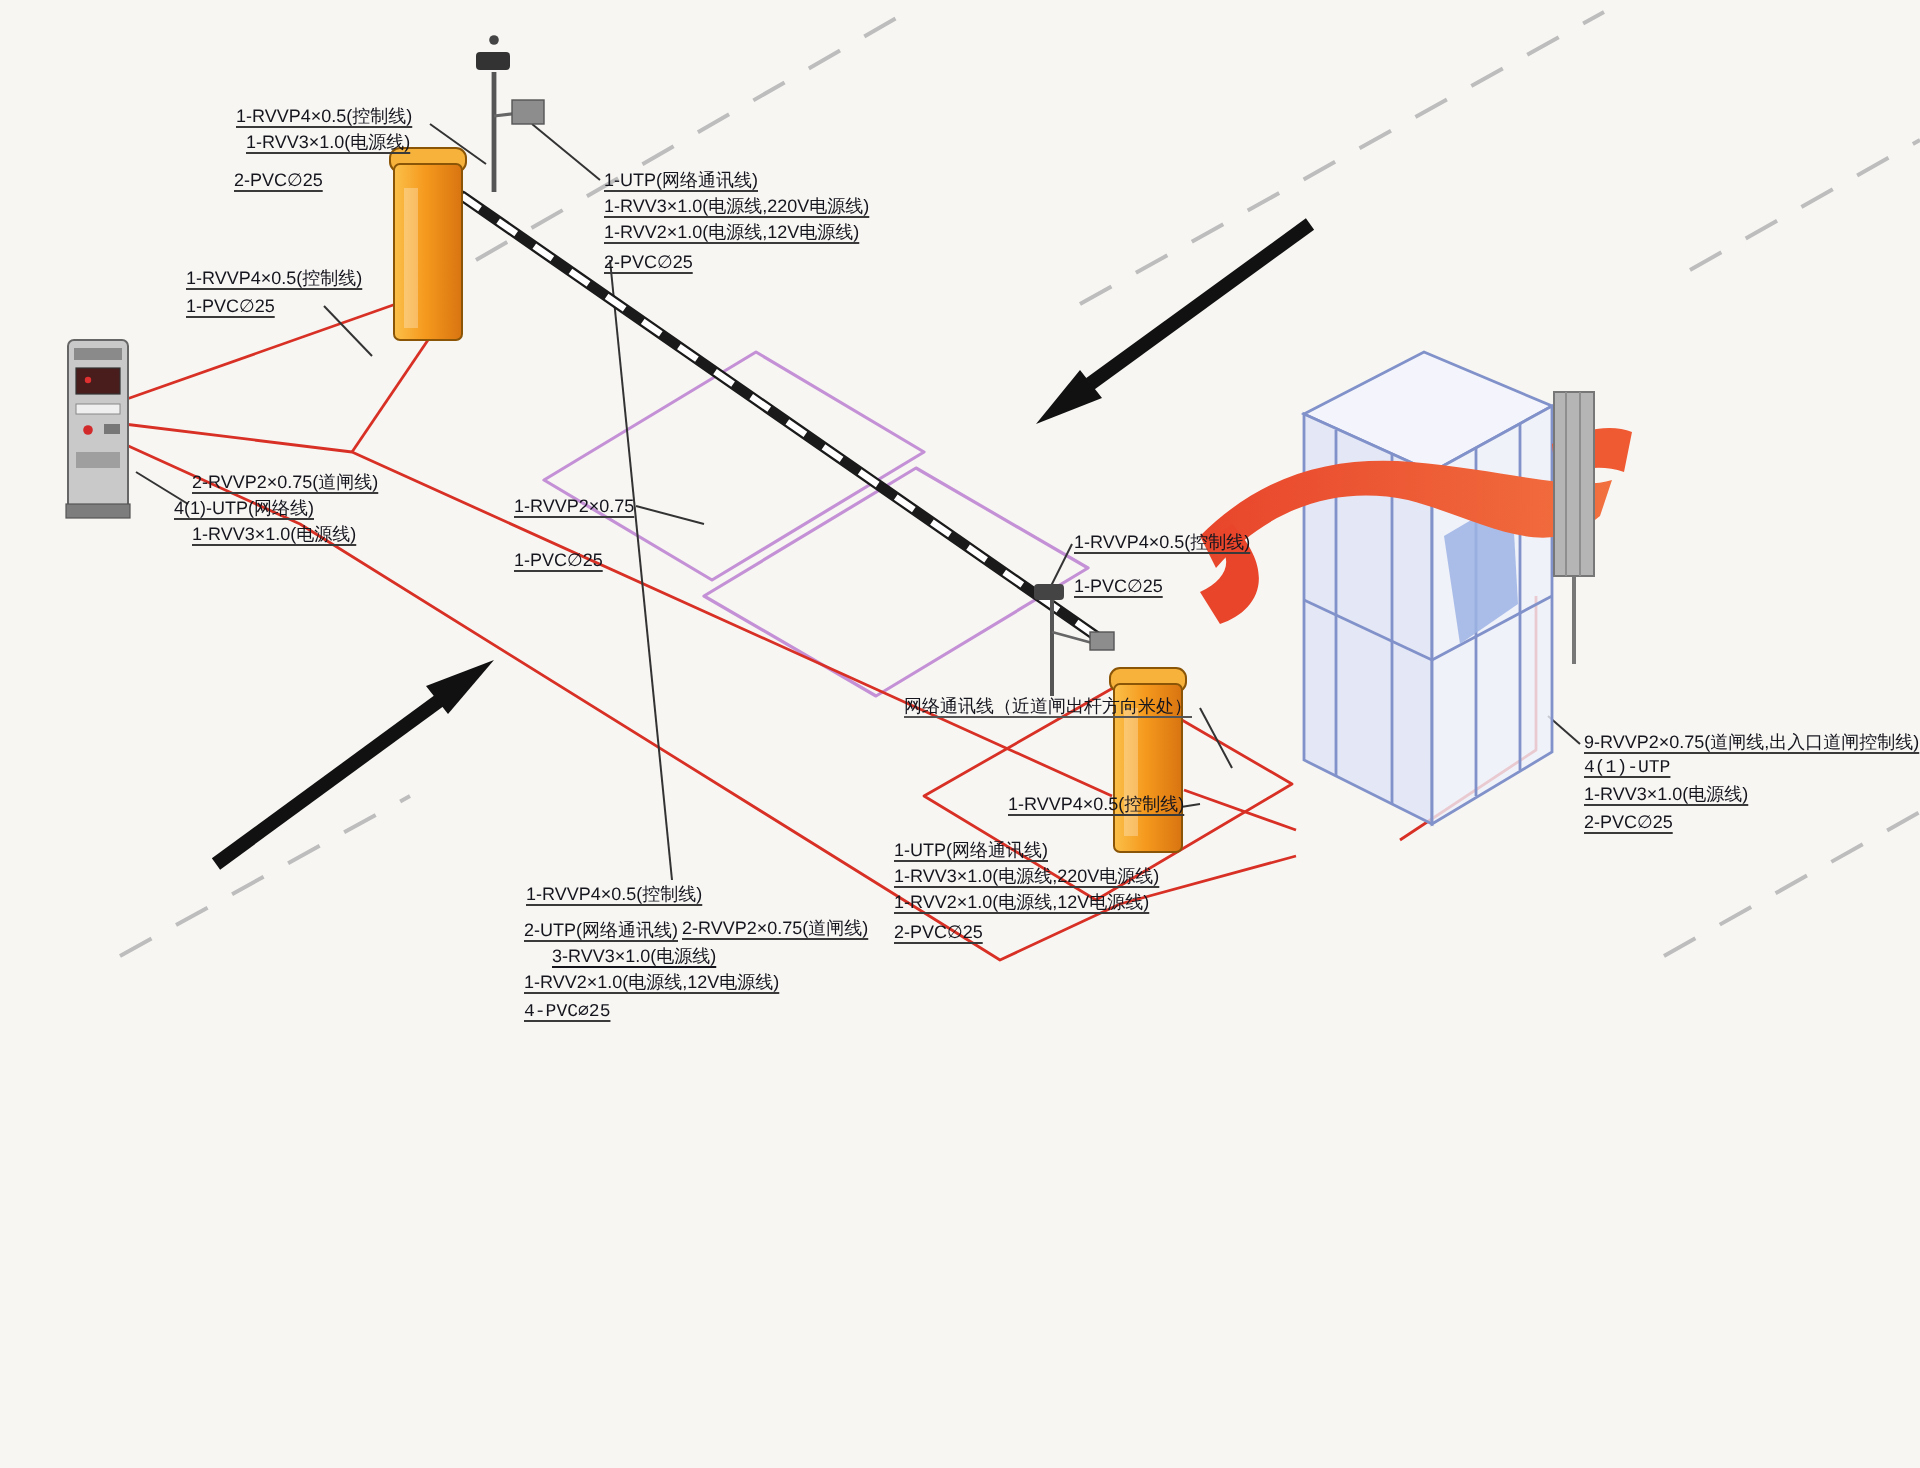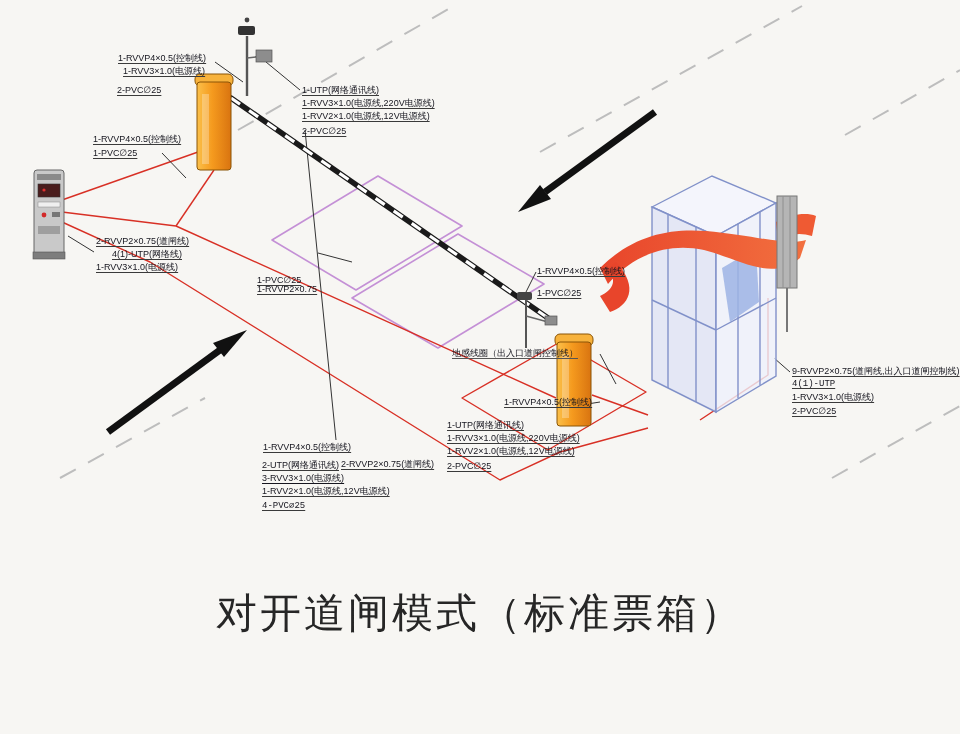--- a/index.html
+++ b/index.html
@@ -168,38 +168,37 @@
       <div class="cable-label" style="left: 118px; top: 52px;">1-RVVP4×0.5(控制线)</div>
       <div class="cable-label" style="left: 123px; top: 65px;">1-RVV3×1.0(电源线)</div>
       <div class="cable-label" style="left: 117px; top: 84px;">2-PVC∅25</div>
       <div class="cable-label" style="left: 93px; top: 133px;">1-RVVP4×0.5(控制线)</div>
       <div class="cable-label" style="left: 93px; top: 147px;">1-PVC∅25</div>
       <div class="cable-label" style="left: 302px; top: 84px;">1-UTP(网络通讯线)</div>
       <div class="cable-label" style="left: 302px; top: 97px;">1-RVV3×1.0(电源线,220V电源线)</div>
       <div class="cable-label" style="left: 302px; top: 110px;">1-RVV2×1.0(电源线,12V电源线)</div>
       <div class="cable-label" style="left: 302px; top: 125px;">2-PVC∅25</div>
       <div class="cable-label" style="left: 96px; top: 235px;">2-RVVP2×0.75(道闸线)</div>
-      <div class="cable-label" style="left: 112px; top: 248px;">4(1)-UTP(网络线)</div>
+      <div class="cable-label" style="left: 87px; top: 248px;">4(1)-UTP(网络线)</div>
       <div class="cable-label" style="left: 96px; top: 261px;">1-RVV3×1.0(电源线)</div>
-      <div class="cable-label" style="left: 257px; top: 247px; margin-top: 36px;">1-RVVP2×0.75</div>
+      <div class="cable-label" style="left: 257px; top: 247px;">1-RVVP2×0.75</div>
       <div class="cable-label" style="left: 257px; top: 274px;">1-PVC∅25</div>
       <div class="cable-label" style="left: 537px; top: 265px;">1-RVVP4×0.5(控制线)</div>
       <div class="cable-label" style="left: 537px; top: 287px;">1-PVC∅25</div>
-      <div class="cable-label note-label" style="left: 452px; top: 347px;">地感线圈（出入口道闸控制线）</div>
+      <div class="cable-label note-label" style="left: 452px; top: 347px;">网络通讯线（近道闸出杆方向米处）</div>
       <div class="cable-label" style="left: 504px; top: 396px;">1-RVVP4×0.5(控制线)</div>
       <div class="cable-label" style="left: 447px; top: 419px;">1-UTP(网络通讯线)</div>
       <div class="cable-label" style="left: 447px; top: 432px;">1-RVV3×1.0(电源线,220V电源线)</div>
       <div class="cable-label" style="left: 447px; top: 445px;">1-RVV2×1.0(电源线,12V电源线)</div>
       <div class="cable-label" style="left: 447px; top: 460px;">2-PVC∅25</div>
       <div class="cable-label" style="left: 263px; top: 441px;">1-RVVP4×0.5(控制线)</div>
       <div class="cable-label" style="left: 341px; top: 458px;">2-RVVP2×0.75(道闸线)</div>
       <div class="cable-label" style="left: 262px; top: 459px;">2-UTP(网络通讯线)</div>
-      <div class="cable-label" style="left: 262px; top: 472px; text-decoration: underline;">3-RVV3×1.0(电源线)</div>
+      <div class="cable-label" style="left: 276px; top: 472px; text-decoration: underline;">3-RVV3×1.0(电源线)</div>
       <div class="cable-label" style="left: 262px; top: 485px;">1-RVV2×1.0(电源线,12V电源线)</div>
       <div class="cable-label" style="left: 262px; top: 500px; font-family: Liberation Mono, monospace;">4-PVC∅25</div>
       <div class="cable-label" style="left: 792px; top: 365px;">9-RVVP2×0.75(道闸线,出入口道闸控制线)</div>
       <div class="cable-label" style="left: 792px; top: 378px; font-family: Liberation Mono, monospace;">4(1)-UTP</div>
       <div class="cable-label" style="left: 792px; top: 391px;">1-RVV3×1.0(电源线)</div>
       <div class="cable-label" style="left: 792px; top: 405px;">2-PVC∅25</div>
     </div>
 
-  <div id="page-title">对开道闸模式（标准票箱）</div>
 </div>
 
 </body></html>

